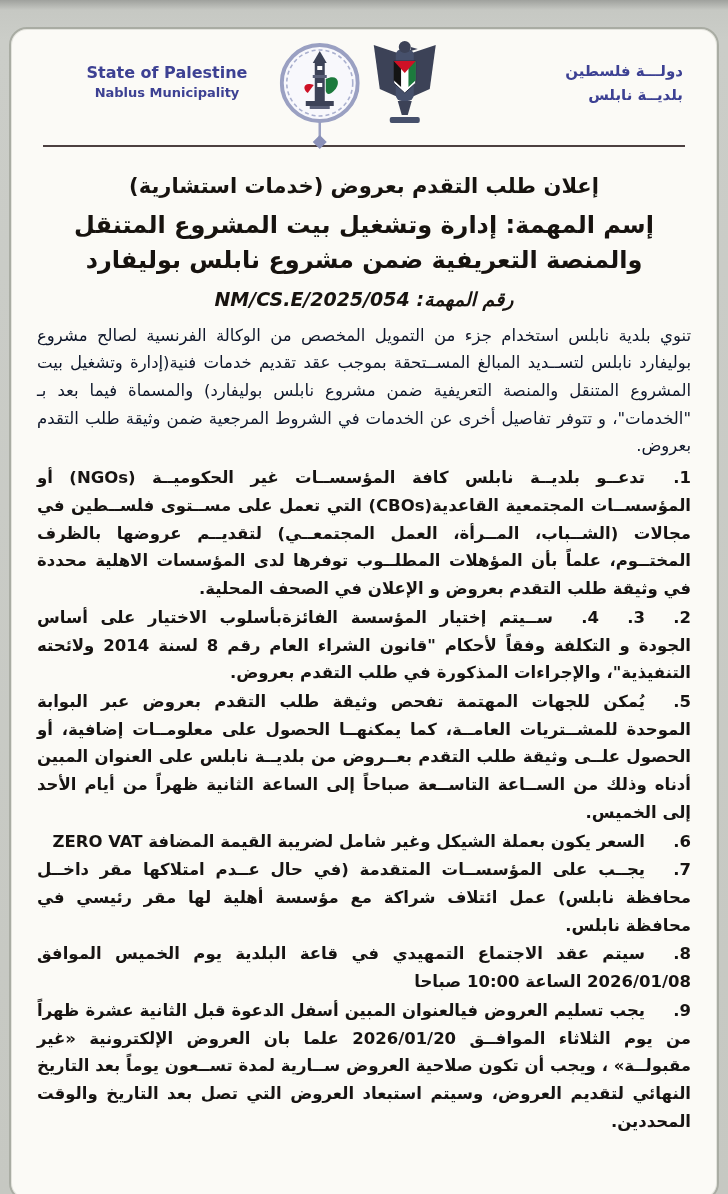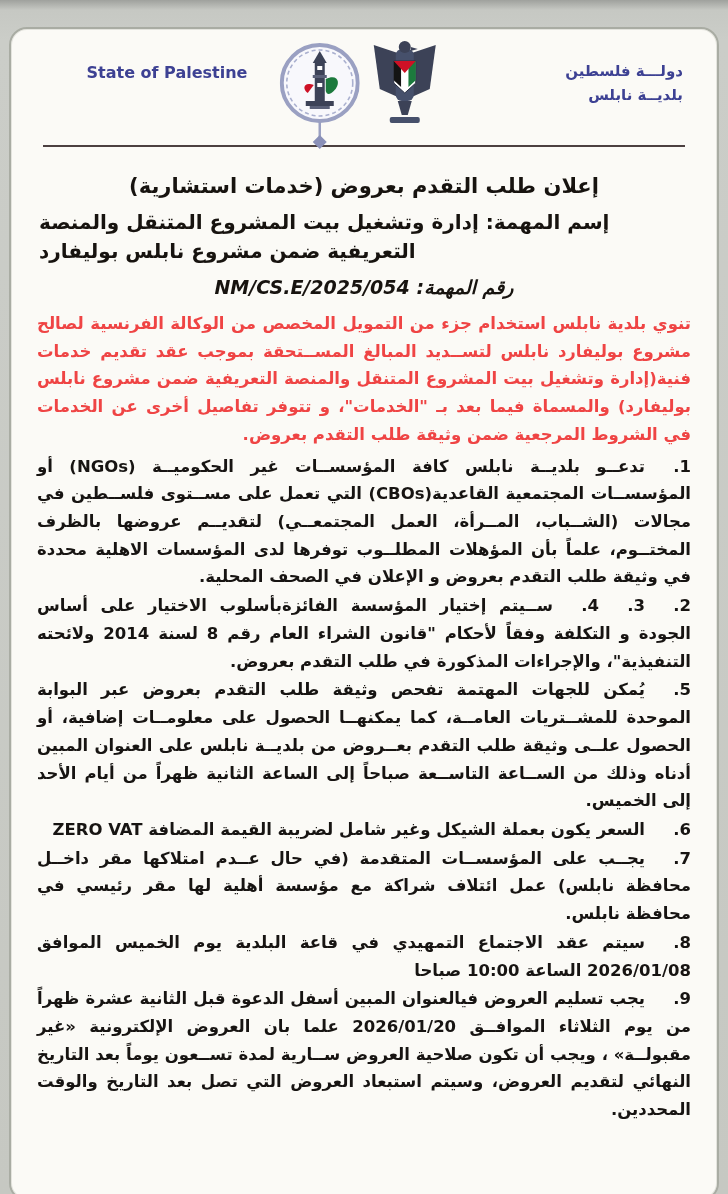--- a/index.html
+++ b/index.html
@@ -29,43 +29,44 @@
     position:absolute; right:10px; top:30px; width:190px; 
     color:#3d4193; font-weight:bold; font-size:15px; line-height:1.6; direction:rtl;
   }
   .hdr-logos {
     position:absolute; left:50%; top:10px; transform:translateX(-52%);
     display:flex; align-items:flex-start; gap:8px; z-index:2;
   }
   .rule { border-top:2px solid #4c4040; margin:16px 8px 0 8px; }
   
   .title   { direction:rtl; text-align:center; font-size:21px; font-weight:800; color:#17130f; margin-top:27px; }
-  .mission { direction:rtl; text-align:left; font-size:20px; font-weight:800; color:#17130f; margin:10px 4px 0 4px; line-height:1.45; }
+  .mission { direction:rtl; text-align:center; font-size:24px; font-weight:800; color:#17130f; margin:10px 4px 0 4px; line-height:1.45; }
   .missnum { direction:rtl; text-align:center; font-size:19px; font-weight:800; color:#17130f; margin-top:10px;font-style:italic; }
   
   .intro {
-    direction:rtl; text-align:justify; font-size:16.5px; font-weight:700;
-    color:#ef4444; line-height:1.68; margin:12px 2px 4px 2px;
+    direction:rtl; text-align:justify; font-size:16.5px; font-weight:400;
+    color:#0f172a; line-height:1.68; margin:12px 2px 4px 2px;
   }
   .list { margin-top:2px; }
   .item {
     direction:rtl; text-align:justify; font-size:16.5px; font-weight:700;
     color:#171412; line-height:1.68; margin:1px 2px;
   }
   .item .num { float:right; width:46px; }
   .icon-wrap { display:inline-block; line-height:0; }
 </style>
 </head>
 <body>
 
 <div class="card">
 
   <div class="hdr">
     <div class="hdr-en">
       <div class="l1">State of Palestine</div>
+      <div class="l2">Nablus Municipality</div>
     </div>
 
     <div class="hdr-logos">
 
       <span class="icon-wrap">
         <svg width="80" height="112" viewBox="0 0 80 112" xmlns="http://www.w3.org/2000/svg">
           <circle cx="40" cy="44" r="38" fill="#f8f8fc" stroke="#9aa0c2" stroke-width="4"></circle>
           <circle cx="40" cy="44" r="33" fill="none" stroke="#aab0cf" stroke-width="1.6" stroke-dasharray="4 3"></circle>
           <rect x="35" y="22" width="10" height="40" fill="#3c4257"></rect>
           <polygon points="33,24 47,24 40,12" fill="#3c4257"></polygon>

